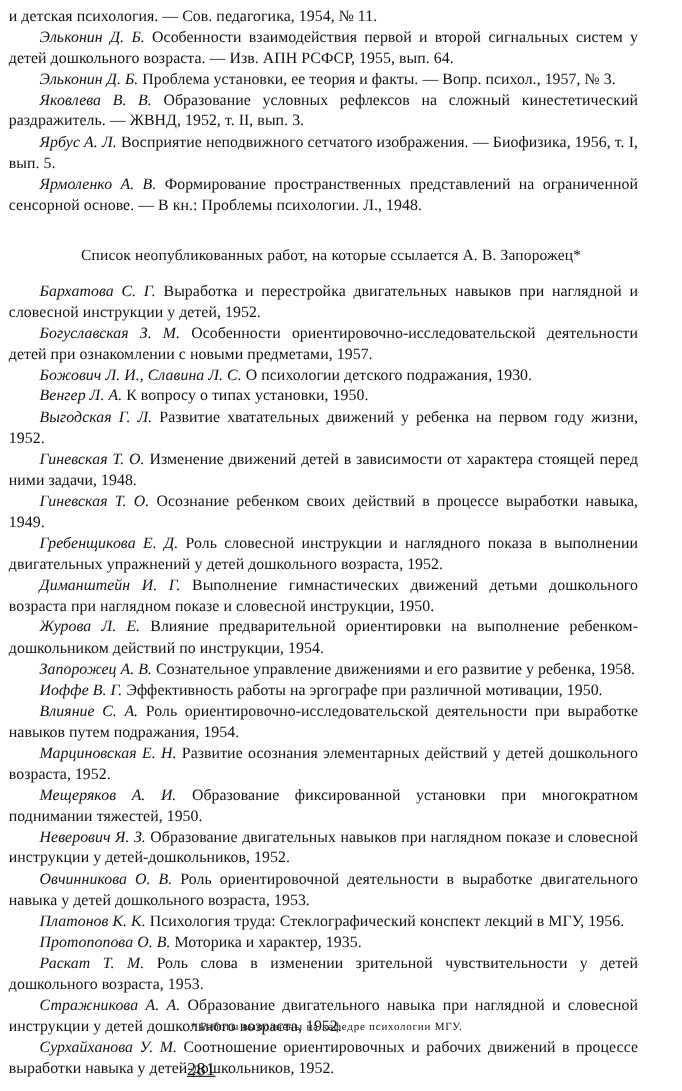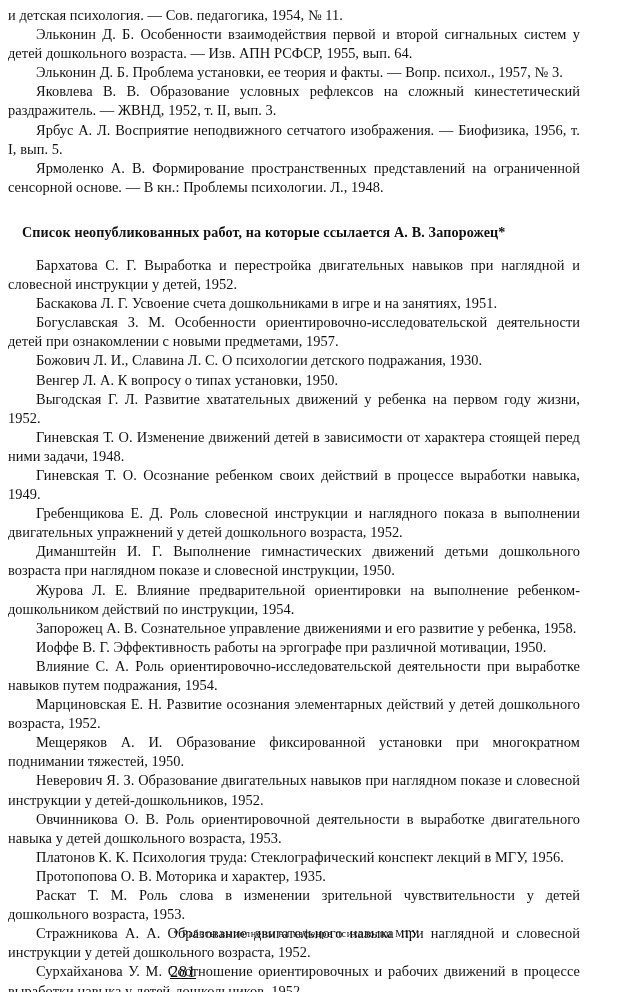--- a/index.html
+++ b/index.html
@@ -31,27 +31,28 @@
     text-align: justify;
     text-indent: 28px;
     margin: 0;
     letter-spacing: 0.05px;
     -webkit-font-smoothing: none;
   }
   .entry.cont {          
     text-indent: 0;
   }
   .entry .au {
+    font-style: italic;
   }
 
   
   .section-head {
     font-size: 14.1px;
-    font-weight: bold;
-    text-align: left;
+    font-weight: normal;
+    text-align: center;
     margin: 0;
     padding-left: 14px;
     letter-spacing: 0.15px;
   }
   .spacer-lg { height: 27px; }
   .spacer-md { height: 15px; }
 
   
   .footnote {
     position: absolute;
@@ -106,21 +107,20 @@
     <p class="entry"><span class="au">Ярмоленко А. В.</span> <span>Формирование пространственных представлений на ограниченной сенсорной основе. — В кн.: Проблемы психологии. Л., 1948.</span></p>
 
     <div class="spacer-lg"></div>
 
     <p class="section-head">Список неопубликованных работ, на которые ссылается А. В. Запорожец*</p>
 
     <div class="spacer-md"></div>
 
     <p class="entry"><span class="au">Бархатова С. Г.</span> <span>Выработка и перестройка двигательных навыков при наглядной и словесной инструкции у детей, 1952.</span></p>
 
-    <p class="entry"><span class="au">Баскакова Л. Г.</span> <span>Усвоение счета дошкольниками в игре и на занятиях, 1951.</span></p>
 
     <p class="entry"><span class="au">Богуславская З. М.</span> <span>Особенности ориентировочно-исследовательской деятельности детей при ознакомлении с новыми предметами, 1957.</span></p>
 
     <p class="entry"><span class="au">Божович Л. И., Славина Л. С.</span> <span>О психологии детского подражания, 1930.</span></p>
 
     <p class="entry"><span class="au">Венгер Л. А.</span> <span>К вопросу о типах установки, 1950.</span></p>
 
     <p class="entry"><span class="au">Выгодская Г. Л.</span> <span>Развитие хватательных движений у ребенка на первом году жизни, 1952.</span></p>
 
     <p class="entry"><span class="au">Гиневская Т. О.</span> <span>Изменение движений детей в зависимости от характера стоящей перед ними задачи, 1948.</span></p>

